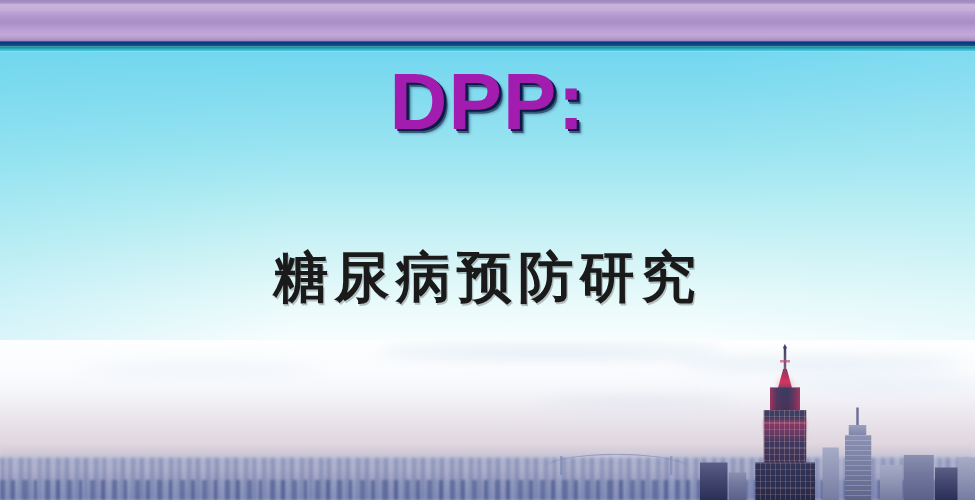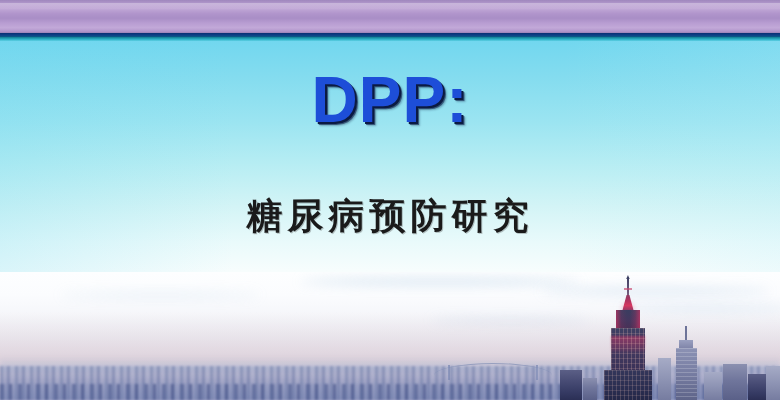--- a/index.html
+++ b/index.html
@@ -295,51 +295,50 @@
     text-align: center;
   }
 
   .title-dpp {
     position: absolute;
     top: 8px;
     left: 0; right: 0;
     font-size: 64px;
     font-weight: bold;
     letter-spacing: 1px;
-    color: #1d4ed8;
+    color: #a21caf;
     line-height: 1;
     text-shadow:
       2px 2px 0 #0b1a42,
       3px 3px 0 rgba(11,26,66,0.55),
       4px 4px 2px rgba(11,26,66,0.30);
-    margin-top: 19px;
   }
 
   .title-sub {
     position: absolute;
     top: 80px;
     left: 0; right: 0;
     font-size: 40px;
     font-weight: bold;
     letter-spacing: 0px;
     color: #111111;
     line-height: 1;
     text-shadow: 1.5px 1.5px 0 rgba(40,40,40,0.35);
   }
 
   .title-cn {
     position: absolute;
     top: 160px;
     left: 0; right: 0;
-    font-size: 36px;
+    font-size: 44px;
     font-weight: bold;
     letter-spacing: 5px;
     color: #1a1a1a;
     line-height: 1;
-    font-family: Liberation Mono, monospace;
+    font-family: Liberation Sans, sans-serif;
     text-shadow: 1px 1px 0 rgba(60,60,60,0.30);
   }
 </style>
 </head>
 <body>
 
 <div class="slide">
 
   <div class="topbar">
     <div class="purple"></div>

